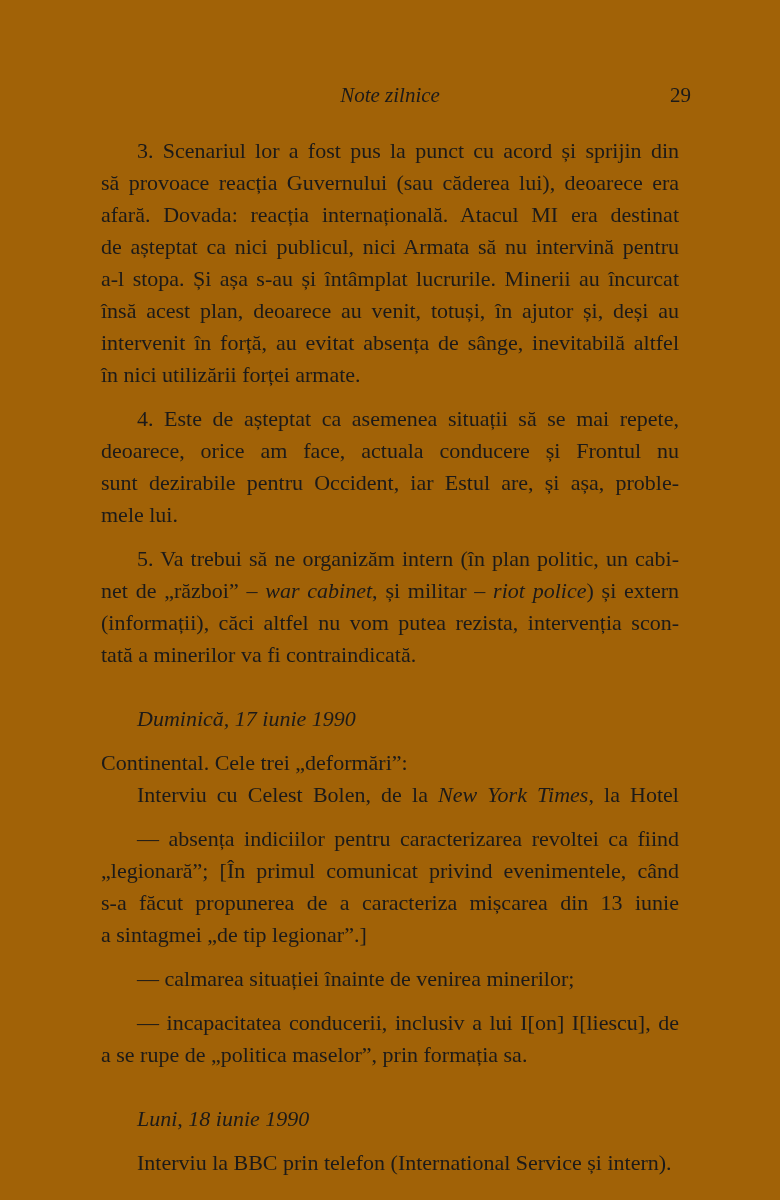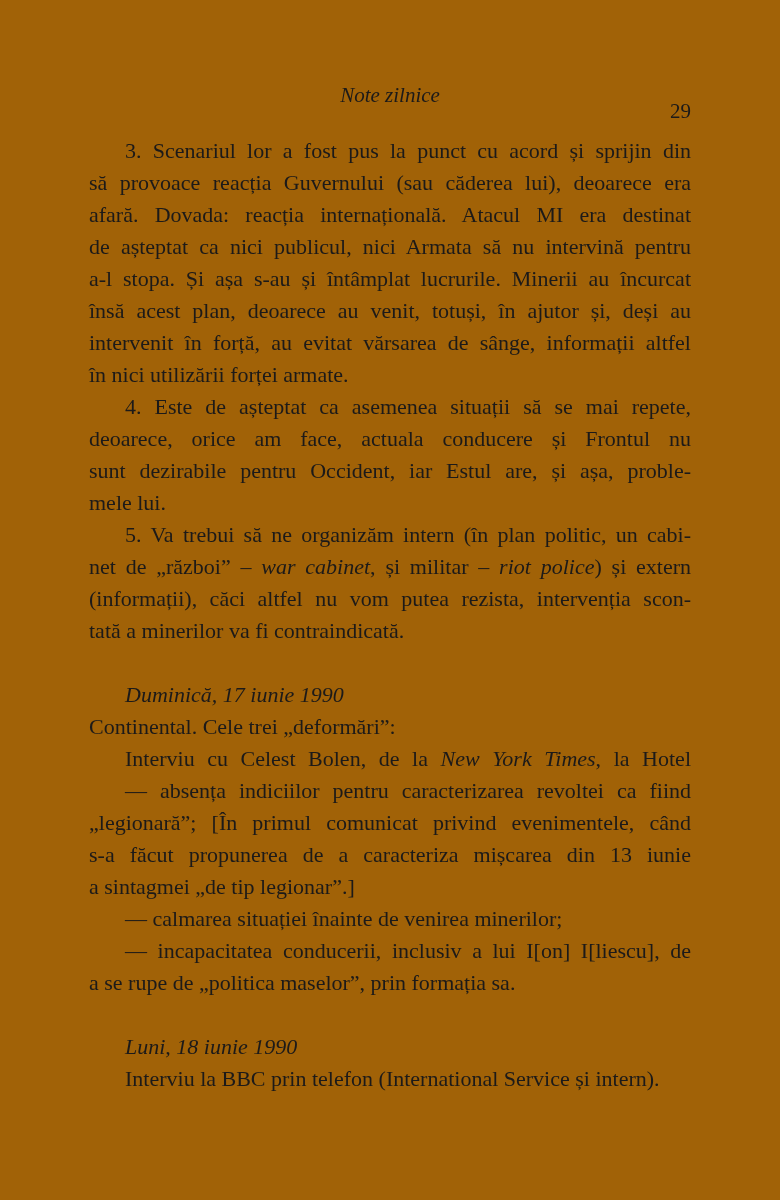--- a/index.html
+++ b/index.html
@@ -28,26 +28,26 @@
   .running-title {
     position: absolute;
     left: 0;
     right: 0;
     text-align: center;
     font-style: italic;
   }
   .page-number {
     position: absolute;
     right: 0;
-    top: 16px;
+    top: 0;
   }
   .page-body {
     width: 602px;
   }
-  .block { margin: 0; }
+  .block { margin: 12px; }
   .block.date { margin-top: 32px; font-style: italic; }
   .line {
     height: 32px;
     line-height: 32px;
     font-size: 22px;
     text-align: justify;
     text-align-last: justify;
     overflow: visible;
   }
   .line.last { text-align-last: left; }
@@ -64,21 +64,21 @@
     <span class="page-number">29</span>
   </div>
   <div class="page-body">
       <div class="block para">
         <div class="line first"><span class="rm">3. Scenariul lor a fost pus la punct cu acord și sprijin din</span></div>
         <div class="line"><span class="rm">să provoace reacția Guvernului (sau căderea lui), deoarece era</span></div>
         <div class="line"><span class="rm">afară. Dovada: reacția internațională. Atacul MI era destinat</span></div>
         <div class="line"><span class="rm">de așteptat ca nici publicul, nici Armata să nu intervină pentru</span></div>
         <div class="line"><span class="rm">a-l stopa. Și așa s-au și întâmplat lucrurile. Minerii au încurcat</span></div>
         <div class="line"><span class="rm">însă acest plan, deoarece au venit, totuși, în ajutor și, deși au</span></div>
-        <div class="line"><span class="rm">intervenit în forță, au evitat vărsarea de sânge, informații altfel</span></div>
+        <div class="line"><span class="rm">intervenit în forță, au evitat absența de sânge, inevitabilă altfel</span></div>
         <div class="line last"><span class="rm">în nici utilizării forței armate.</span></div>
       </div>
       <div class="block para">
         <div class="line first"><span class="rm">4. Este de așteptat ca asemenea situații să se mai repete,</span></div>
         <div class="line"><span class="rm">deoarece, orice am face, actuala conducere și Frontul nu</span></div>
         <div class="line"><span class="rm">sunt dezirabile pentru Occident, iar Estul are, și așa, proble-</span></div>
         <div class="line last"><span class="rm">mele lui.</span></div>
       </div>
       <div class="block para">
         <div class="line first"><span class="rm">5. Va trebui să ne organizăm intern (în plan politic, un cabi-</span></div>

